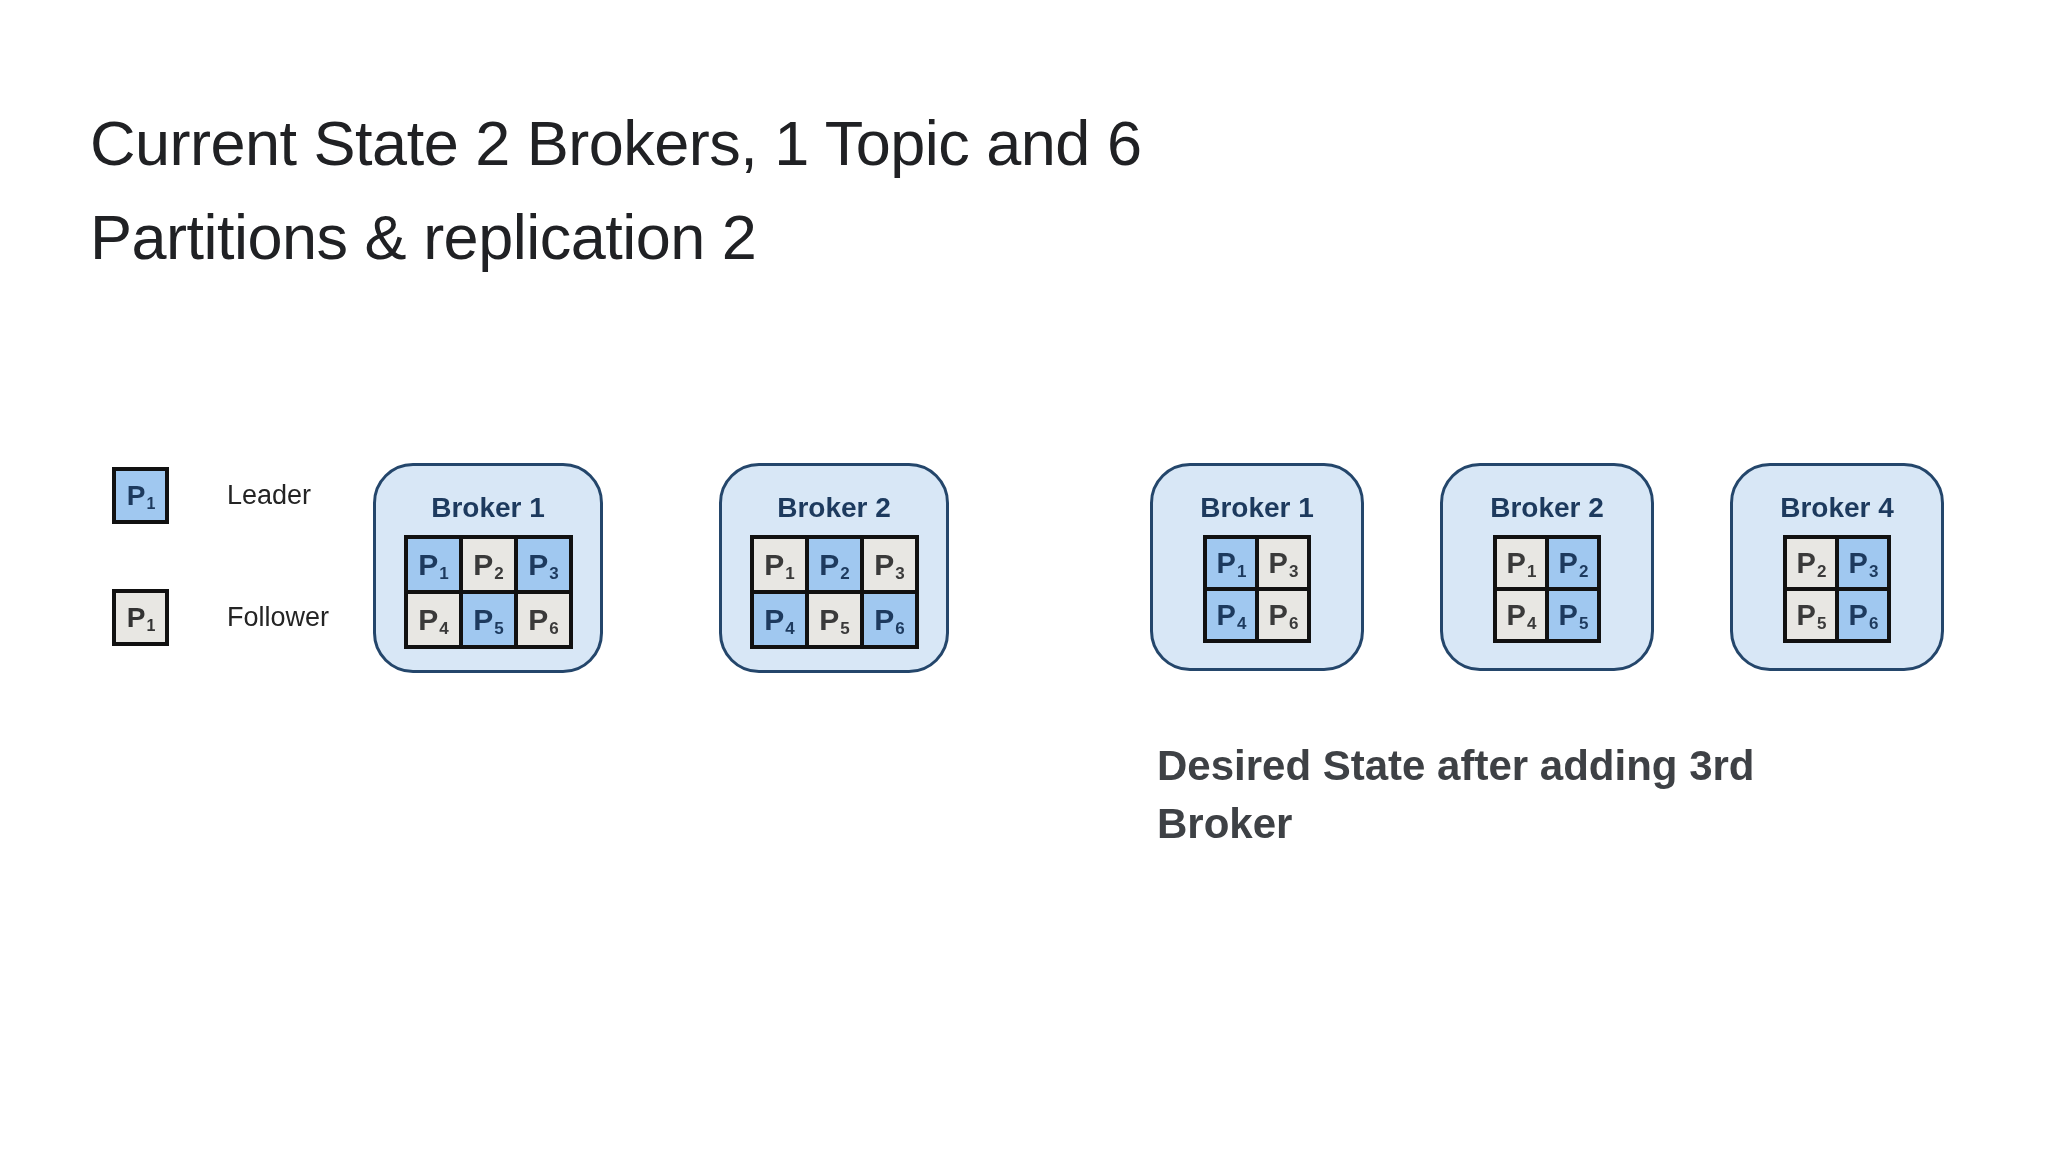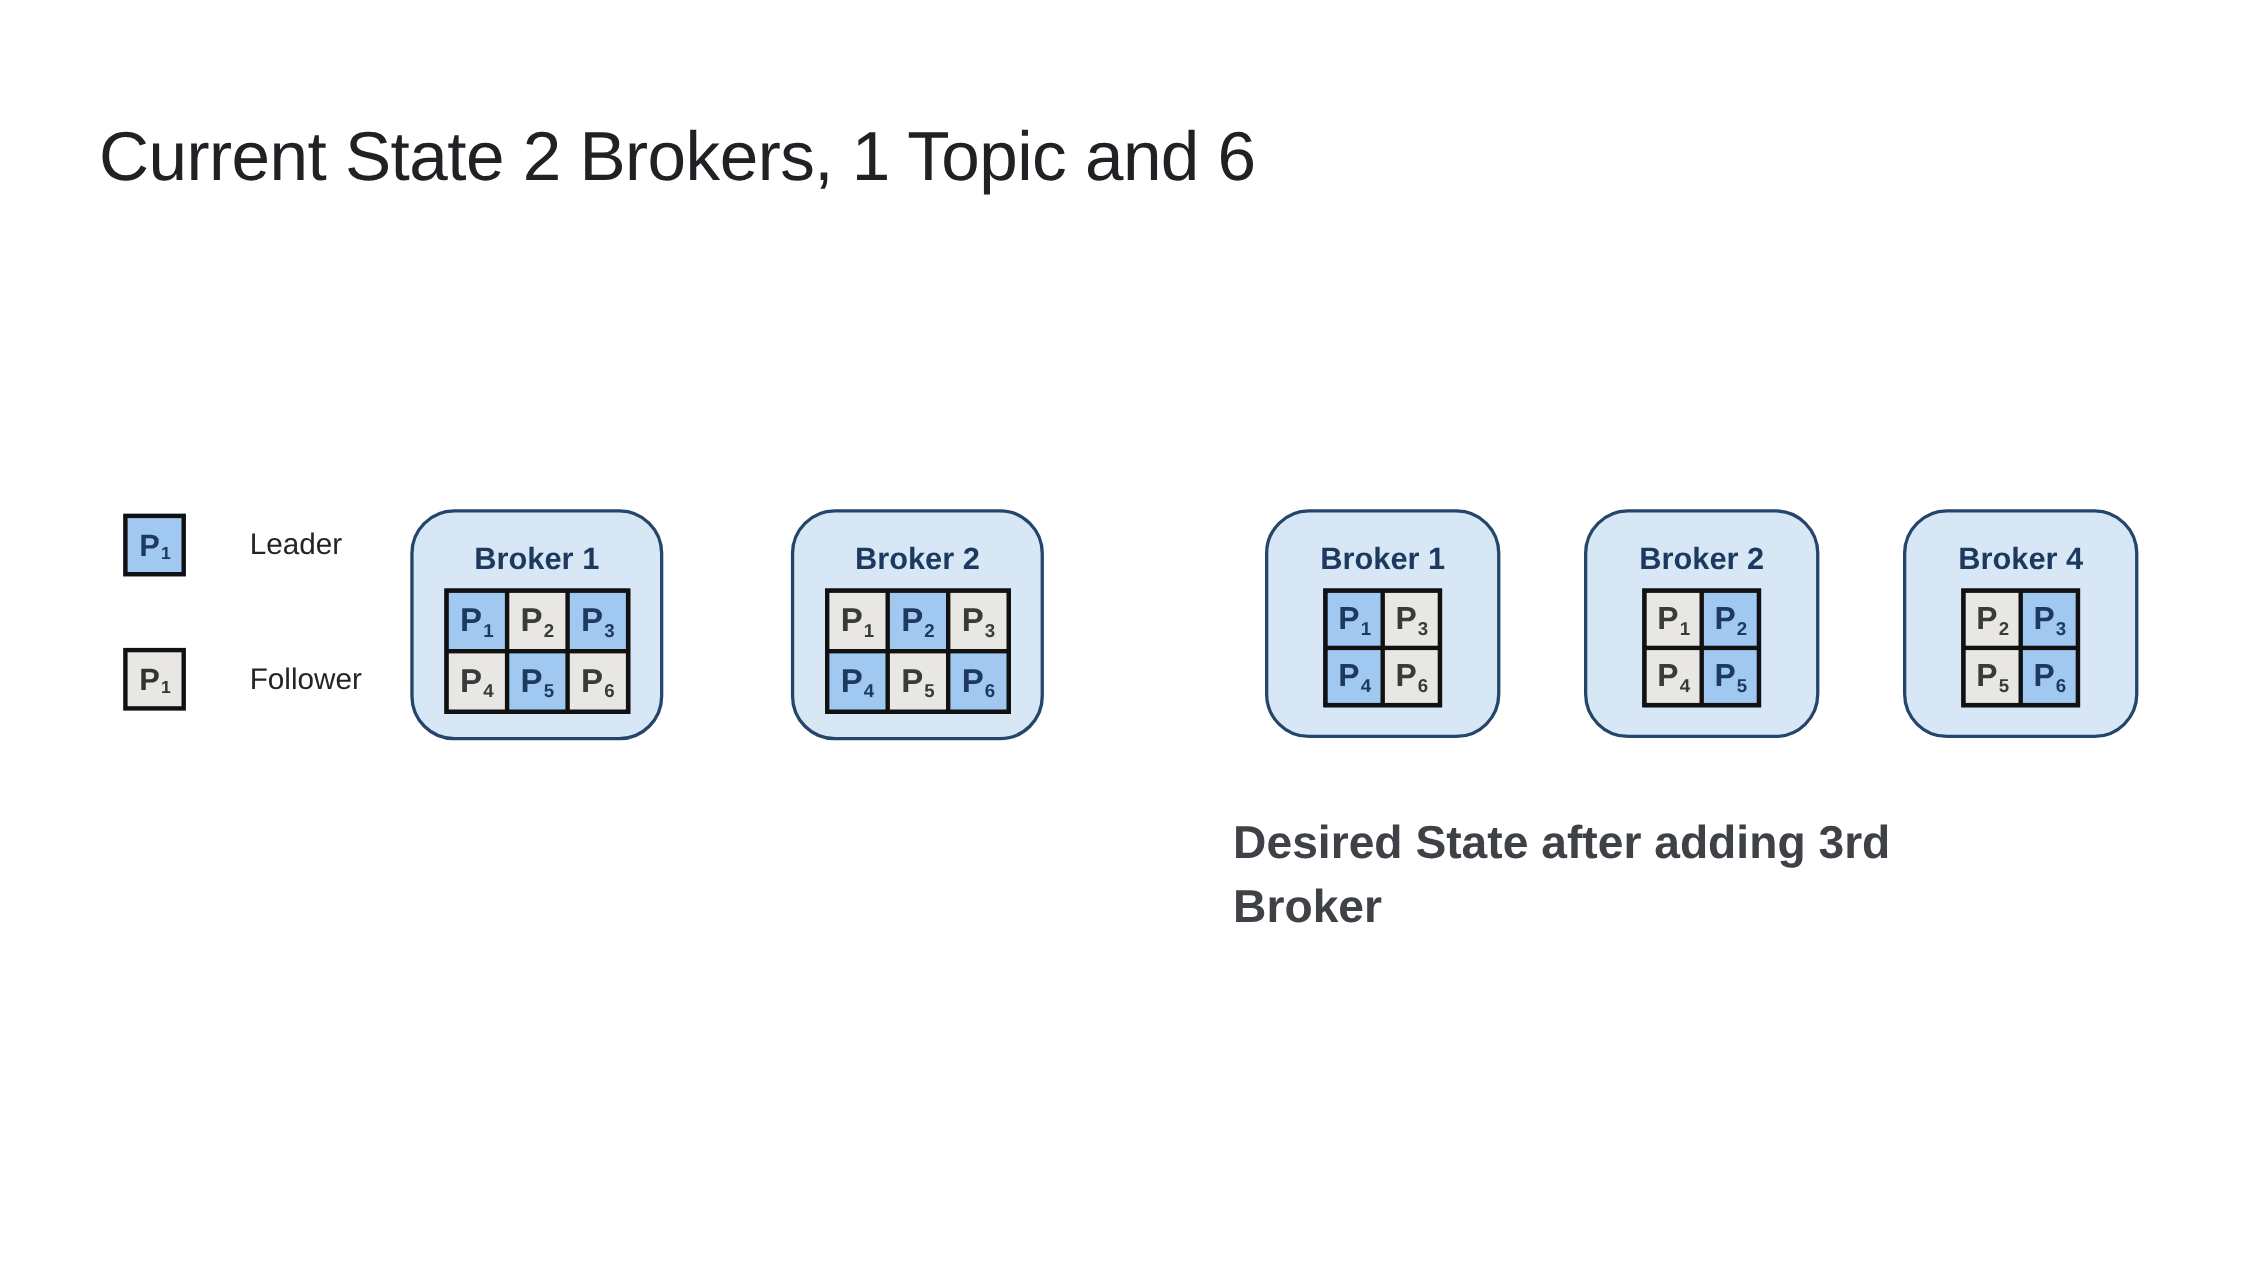--- a/index.html
+++ b/index.html
@@ -107,36 +107,37 @@
 
   .psym { font-size: 30px; font-weight: 600; }
   .psub { font-size: 17px; font-weight: 600; position: relative; top: 9px; left: 1px; }
   .legend-box .psym { font-size: 28px; }
   .legend-box .psub { font-size: 16px; top: 8px; }
   .cell.desired .psym { font-size: 29px; }
 
   
   .caption {
     position: absolute;
-    left: 1121px;
+    left: 1157px;
     top: 737px;
     font-size: 42px;
     line-height: 58px;
     font-weight: bold;
     color: #3e4145;
     white-space: nowrap;
   }
 </style>
 </head>
 <body>
 
 <div id="canvas" style="--leader: #a0c8f0; --follower: #e8e7e3; --broker-fill: #d8e7f6; --broker-border: #24466b; --broker-title: #1d3a5e; --cell-line: #111111;">
 
   <div class="slide-title">
     <div>Current State 2 Brokers, 1 Topic and 6</div>
+    <div>Partitions &amp; replication 2</div>
   </div>
 
   <div class="legend">
       <div class="legend-item">
         <div class="legend-box leader">
           <span class="psym">P</span>
           <span class="psub">1</span>
         </div>
         <span class="legend-label">Leader</span>
       </div>

